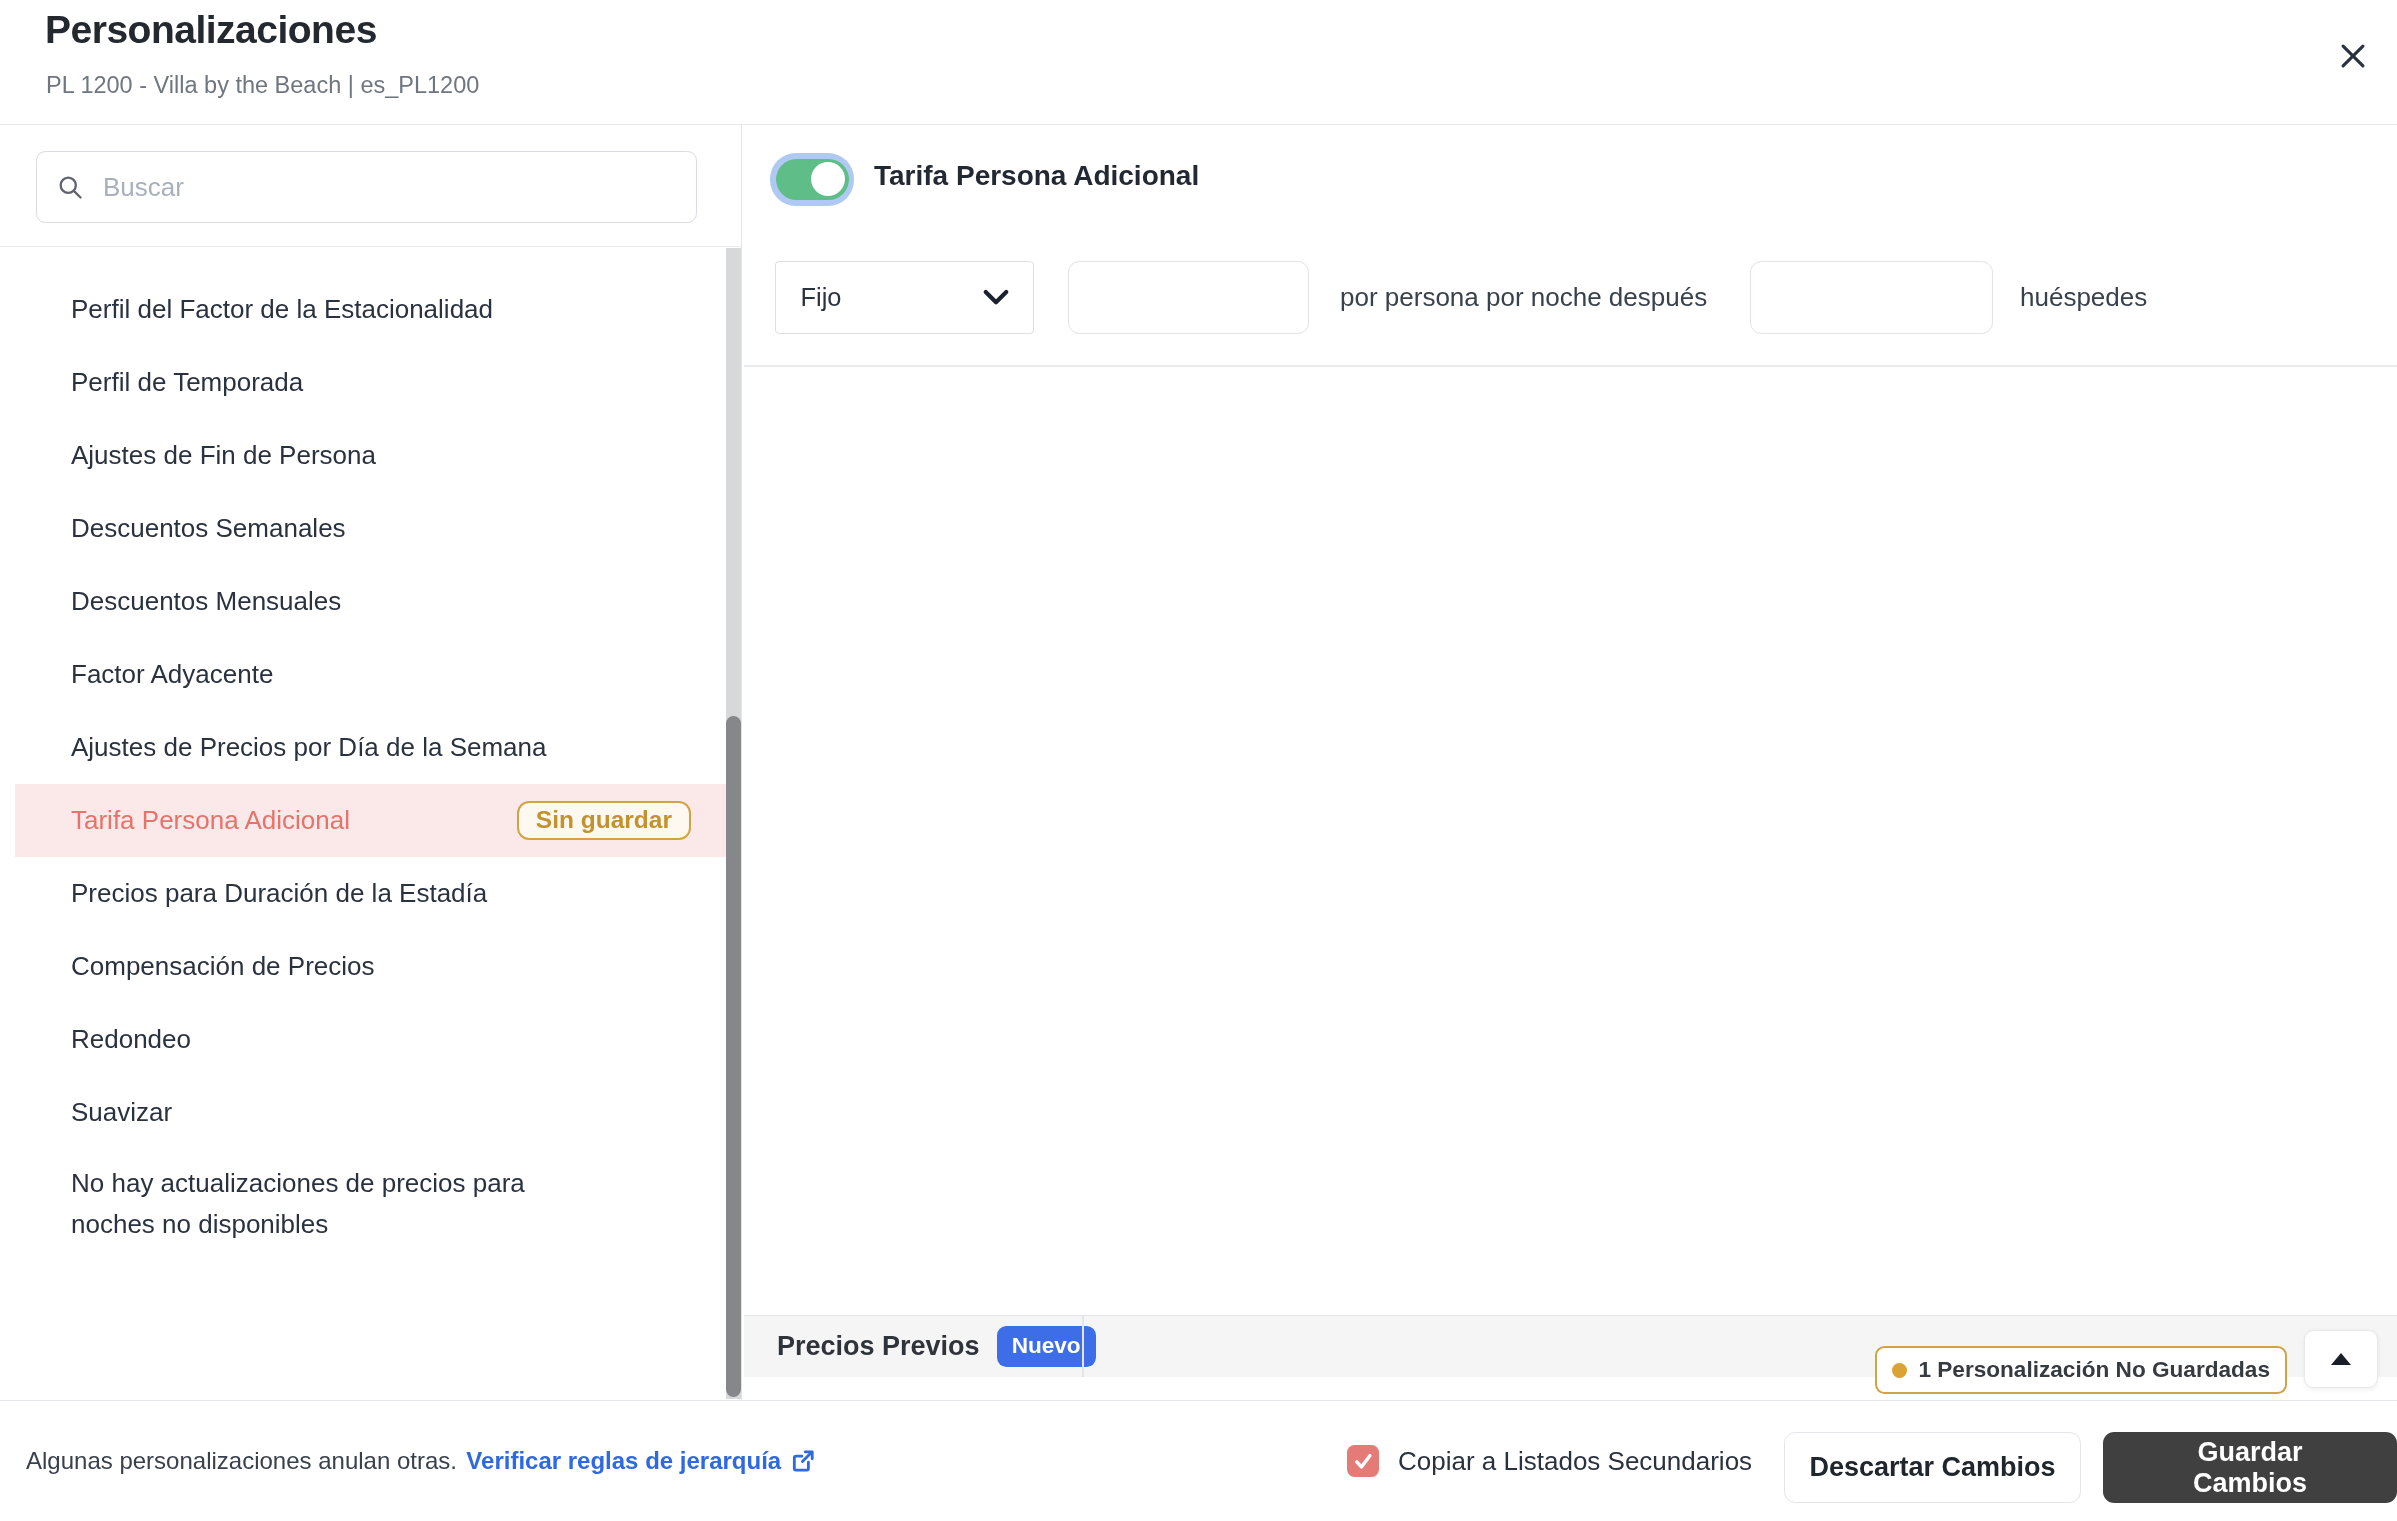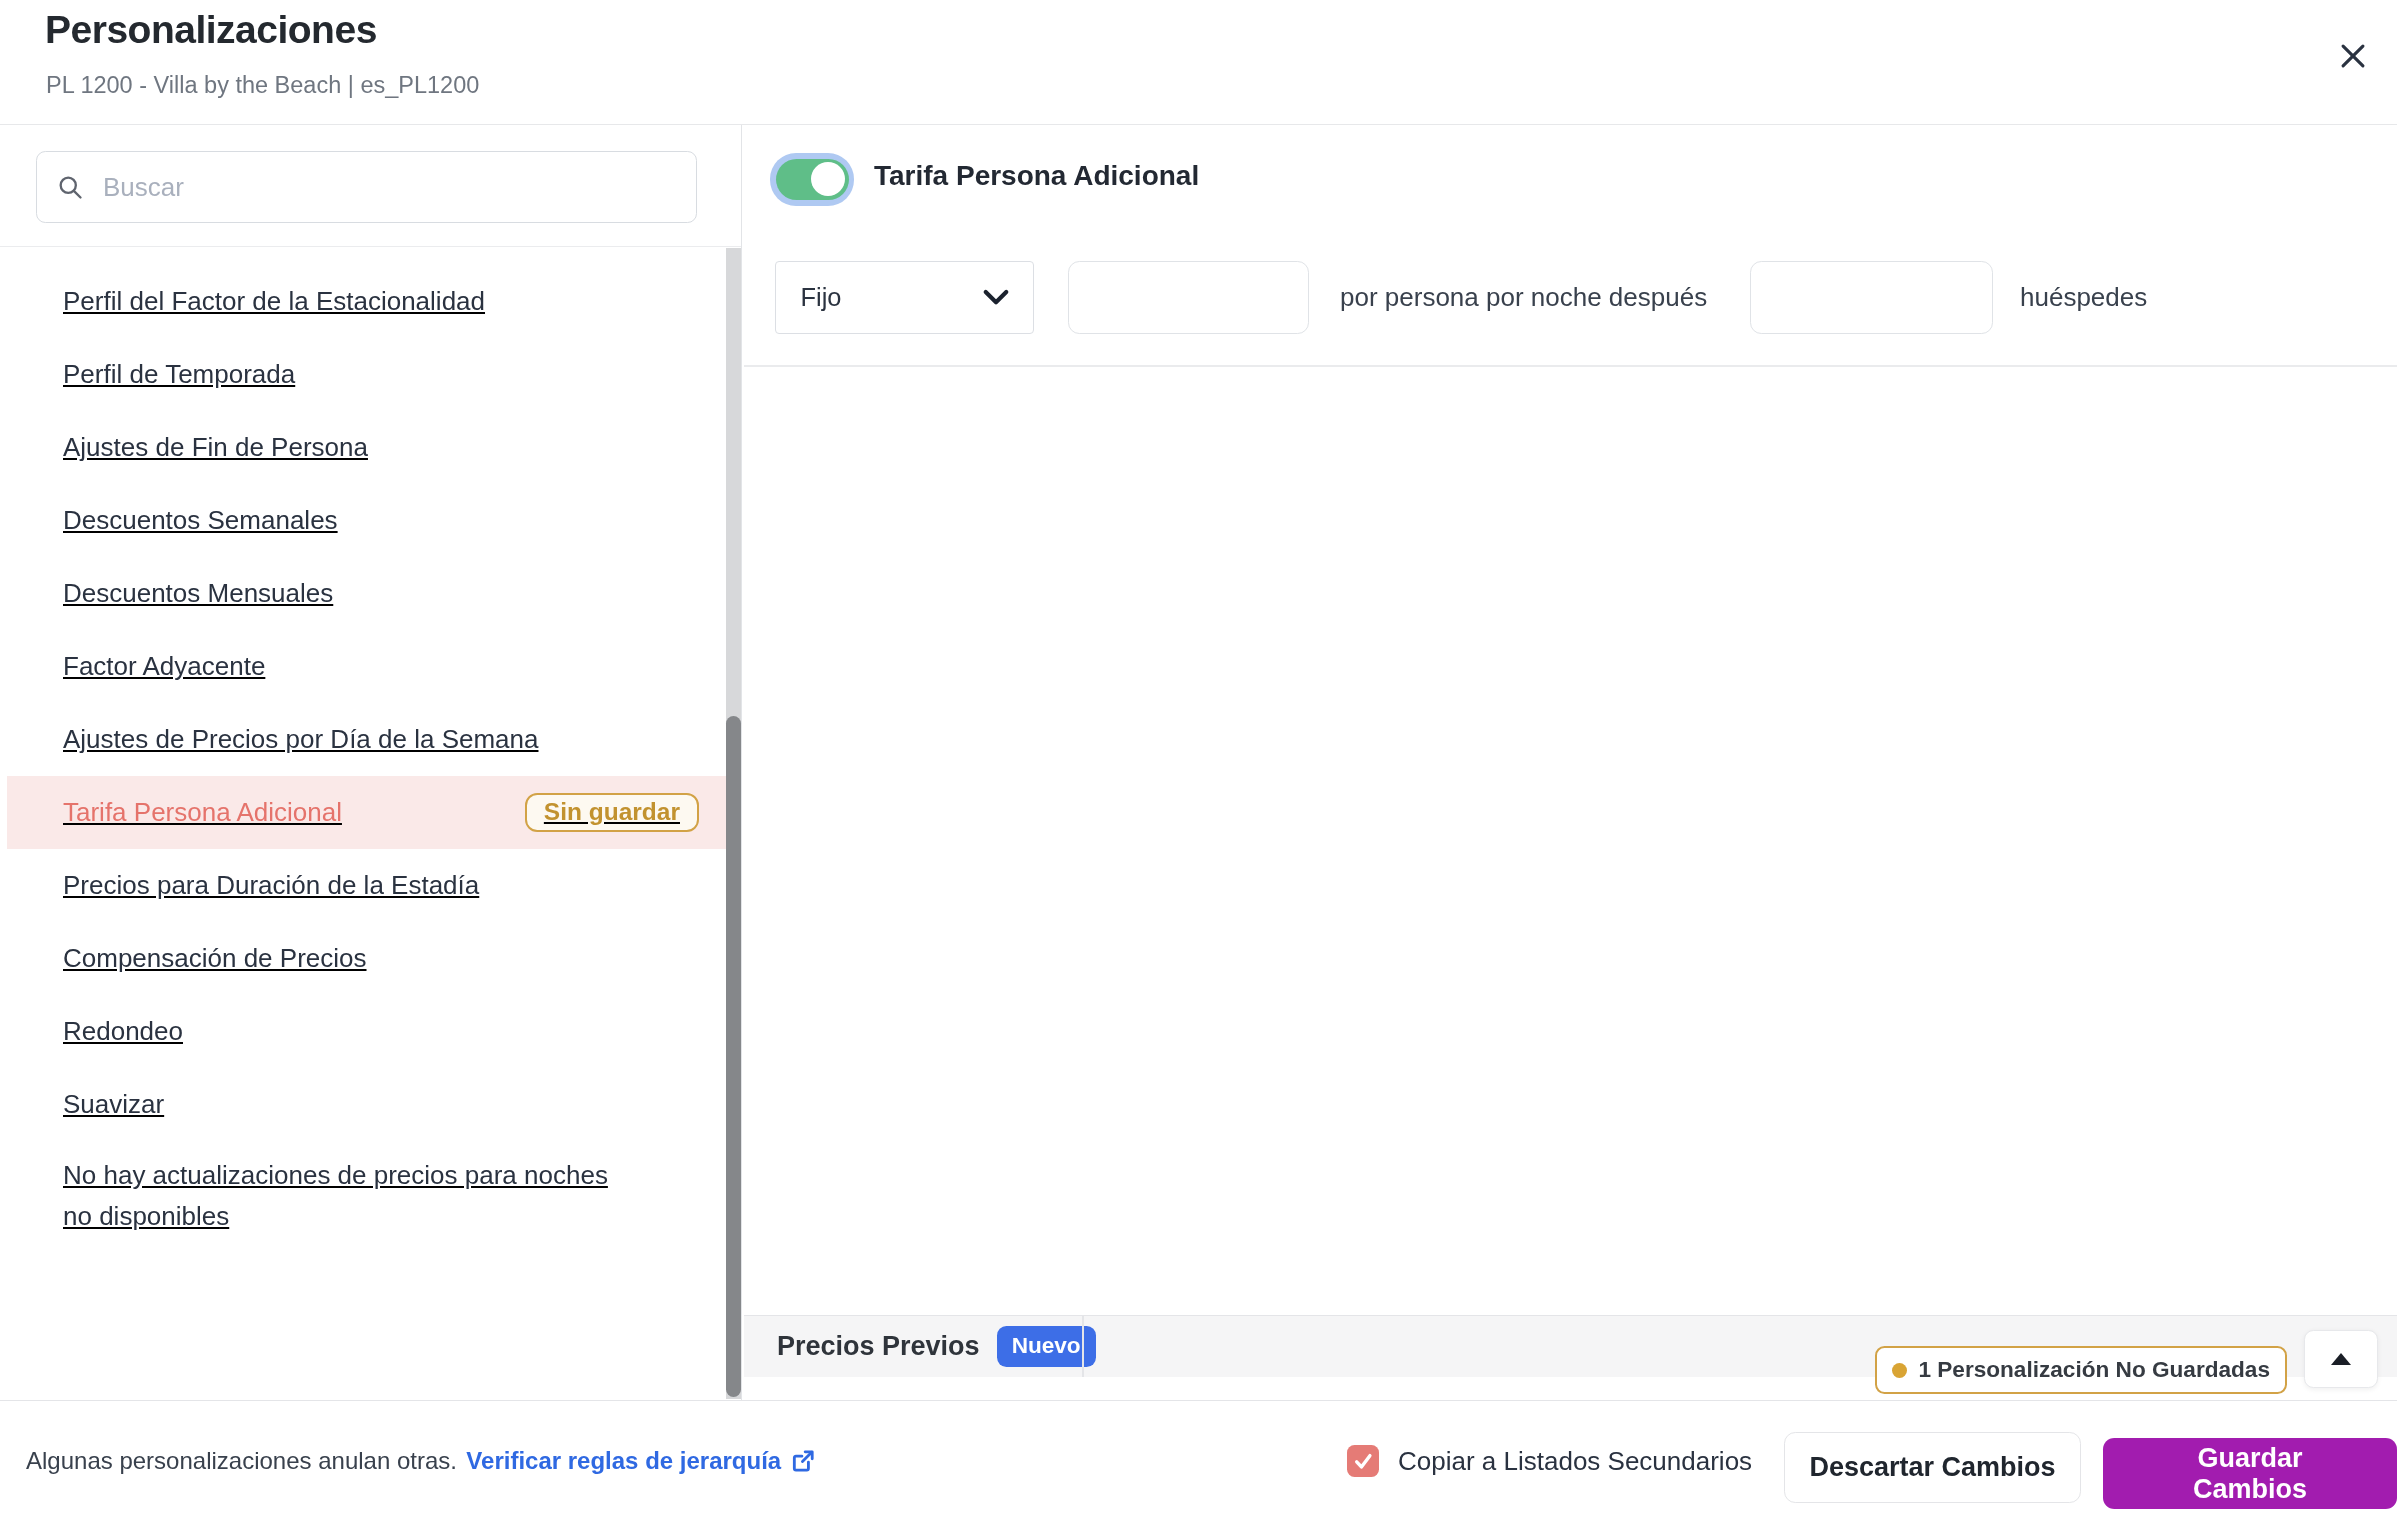--- a/index.html
+++ b/index.html
@@ -16,21 +16,21 @@
   .close-btn{position:absolute;top:34px;right:22.6px;width:43px;height:43px;display:flex;
     align-items:center;justify-content:center;cursor:pointer;background:none;border:none;padding:0;}
   
   .sidebar{position:absolute;left:0;top:125px;width:742px;height:1275px;box-sizing:border-box;
     border-right:1.9px solid #E2E4E7;background:#fff;}
   .search-wrap{position:relative;height:122px;box-sizing:border-box;border-bottom:1.9px solid #EBECEE;}
   .search-box{position:absolute;left:36px;top:26px;width:661px;height:72px;box-sizing:border-box;
     border:1.9px solid #D8DCE1;border-radius:9.4px;display:flex;align-items:center;padding:0 19px;gap:17px;background:#fff;}
   .search-input{border:none;outline:none;flex:1;font-size:26px;color:#2A3240;font-family:inherit;background:transparent;}
   .search-input::placeholder{color:#A9B0BD;}
-  .nav-list{list-style:none;margin:4px;padding:14px 0 0 3px;text-decoration:underline;}
+  .nav-list{list-style:none;margin:12px;padding:14px 0 0 3px;}
   .nav-item{min-height:73px;box-sizing:border-box;display:flex;align-items:center;
     padding:0 38px 0 56px;font-size:26px;color:#2A3240;cursor:pointer;}
   .nav-item.selected{background:#FAE9E8;color:#E5736B;justify-content:space-between;}
   .nav-item.two-line{padding:14px 122px 14px 56px;line-height:41px;align-items:flex-start;}
   .badge-unsaved{border:2.8px solid #D2A246;color:#C2922F;background:#FDF9F1;border-radius:12.2px;
     font-size:24.5px;font-weight:bold;padding:2.8px 17px 4.7px 17px;white-space:nowrap;}
   .vscroll-track{position:absolute;left:726px;top:248px;width:15px;height:1151px;background:#D7D8DA;}
   .vscroll-thumb{position:absolute;left:726px;top:716px;width:15px;height:681px;background:#85878A;border-radius:8.5px;cursor:pointer;}
   
   .toggle-ring{position:absolute;left:770px;top:153px;width:84px;height:53px;border-radius:26px;background:#AFC9F2;cursor:pointer;}
@@ -69,21 +69,21 @@
     border-top:1.9px solid #E4E5E8;background:#fff;}
   .note-group{position:absolute;left:26px;top:0;height:100%;display:flex;align-items:center;font-size:24px;color:#39414D;}
   .hierarchy-link{color:#2F69E2;font-weight:bold;margin-left:9.4px;display:inline-flex;align-items:center;gap:8.5px;cursor:pointer;}
   .copy-group{position:absolute;left:1347px;top:0;height:100%;display:flex;align-items:center;gap:19px;}
   .checkbox{width:32px;height:32px;border-radius:7.5px;background:#E57B76;display:flex;align-items:center;
     justify-content:center;cursor:pointer;flex:none;}
   .copy-label{font-size:26px;color:#2A3240;}
   .btn{position:absolute;top:31px;height:71px;border-radius:11.3px;font-size:27px;font-weight:bold;
     cursor:pointer;font-family:inherit;}
   .btn-discard{left:1784px;padding:0 24.5px;background:#fff;border:1.9px solid #E4E5E8;color:#20262E;}
-  .btn-save{left:2103px;padding:0 34px;background:#a21caf;border:none;color:#fff;margin-top:6px;}
+  .btn-save{left:2103px;padding:0 34px;background:#404040;border:none;color:#fff;}
 </style>
 </head>
 <body>
 
 <div class="header">
   <div class="title">Personalizaciones</div>
   <div class="subtitle">PL 1200 - Villa by the Beach | es_PL1200</div>
   <button class="close-btn">
     <span style="display:flex;">
       <svg width="34" height="34" viewBox="0 0 24 24" fill="none" stroke="#2A3240" stroke-width="2.2" stroke-linecap="round">

